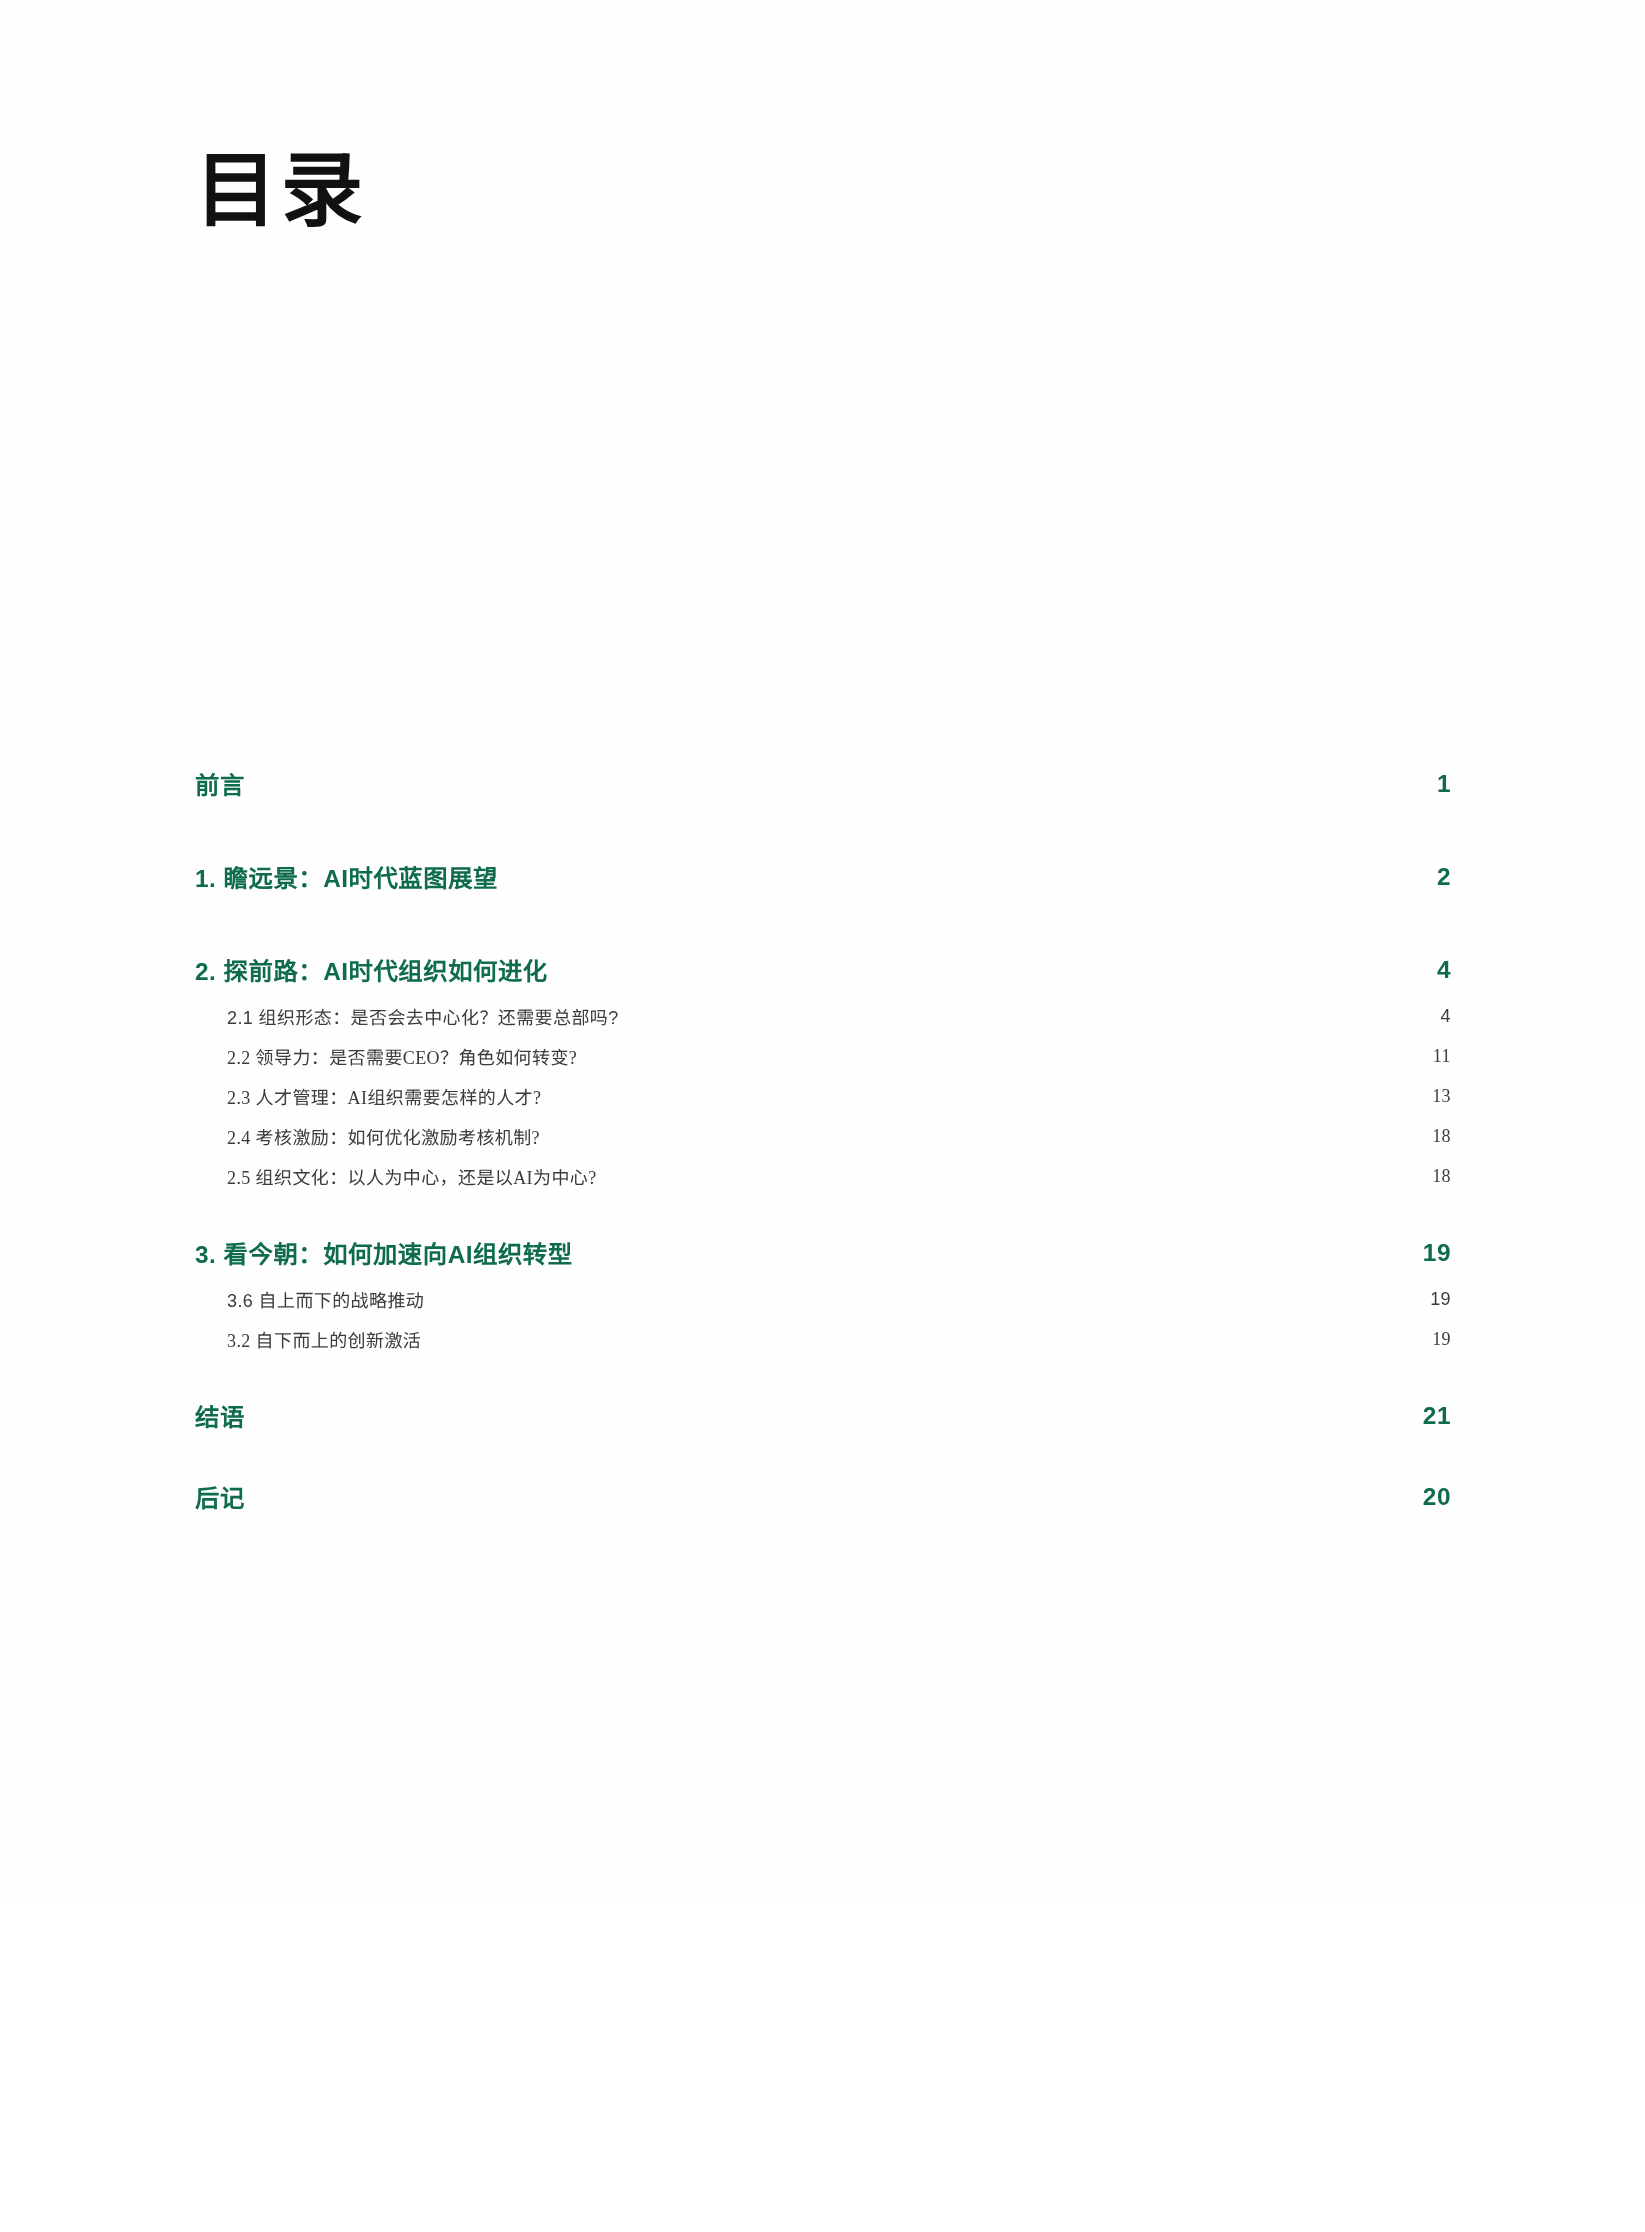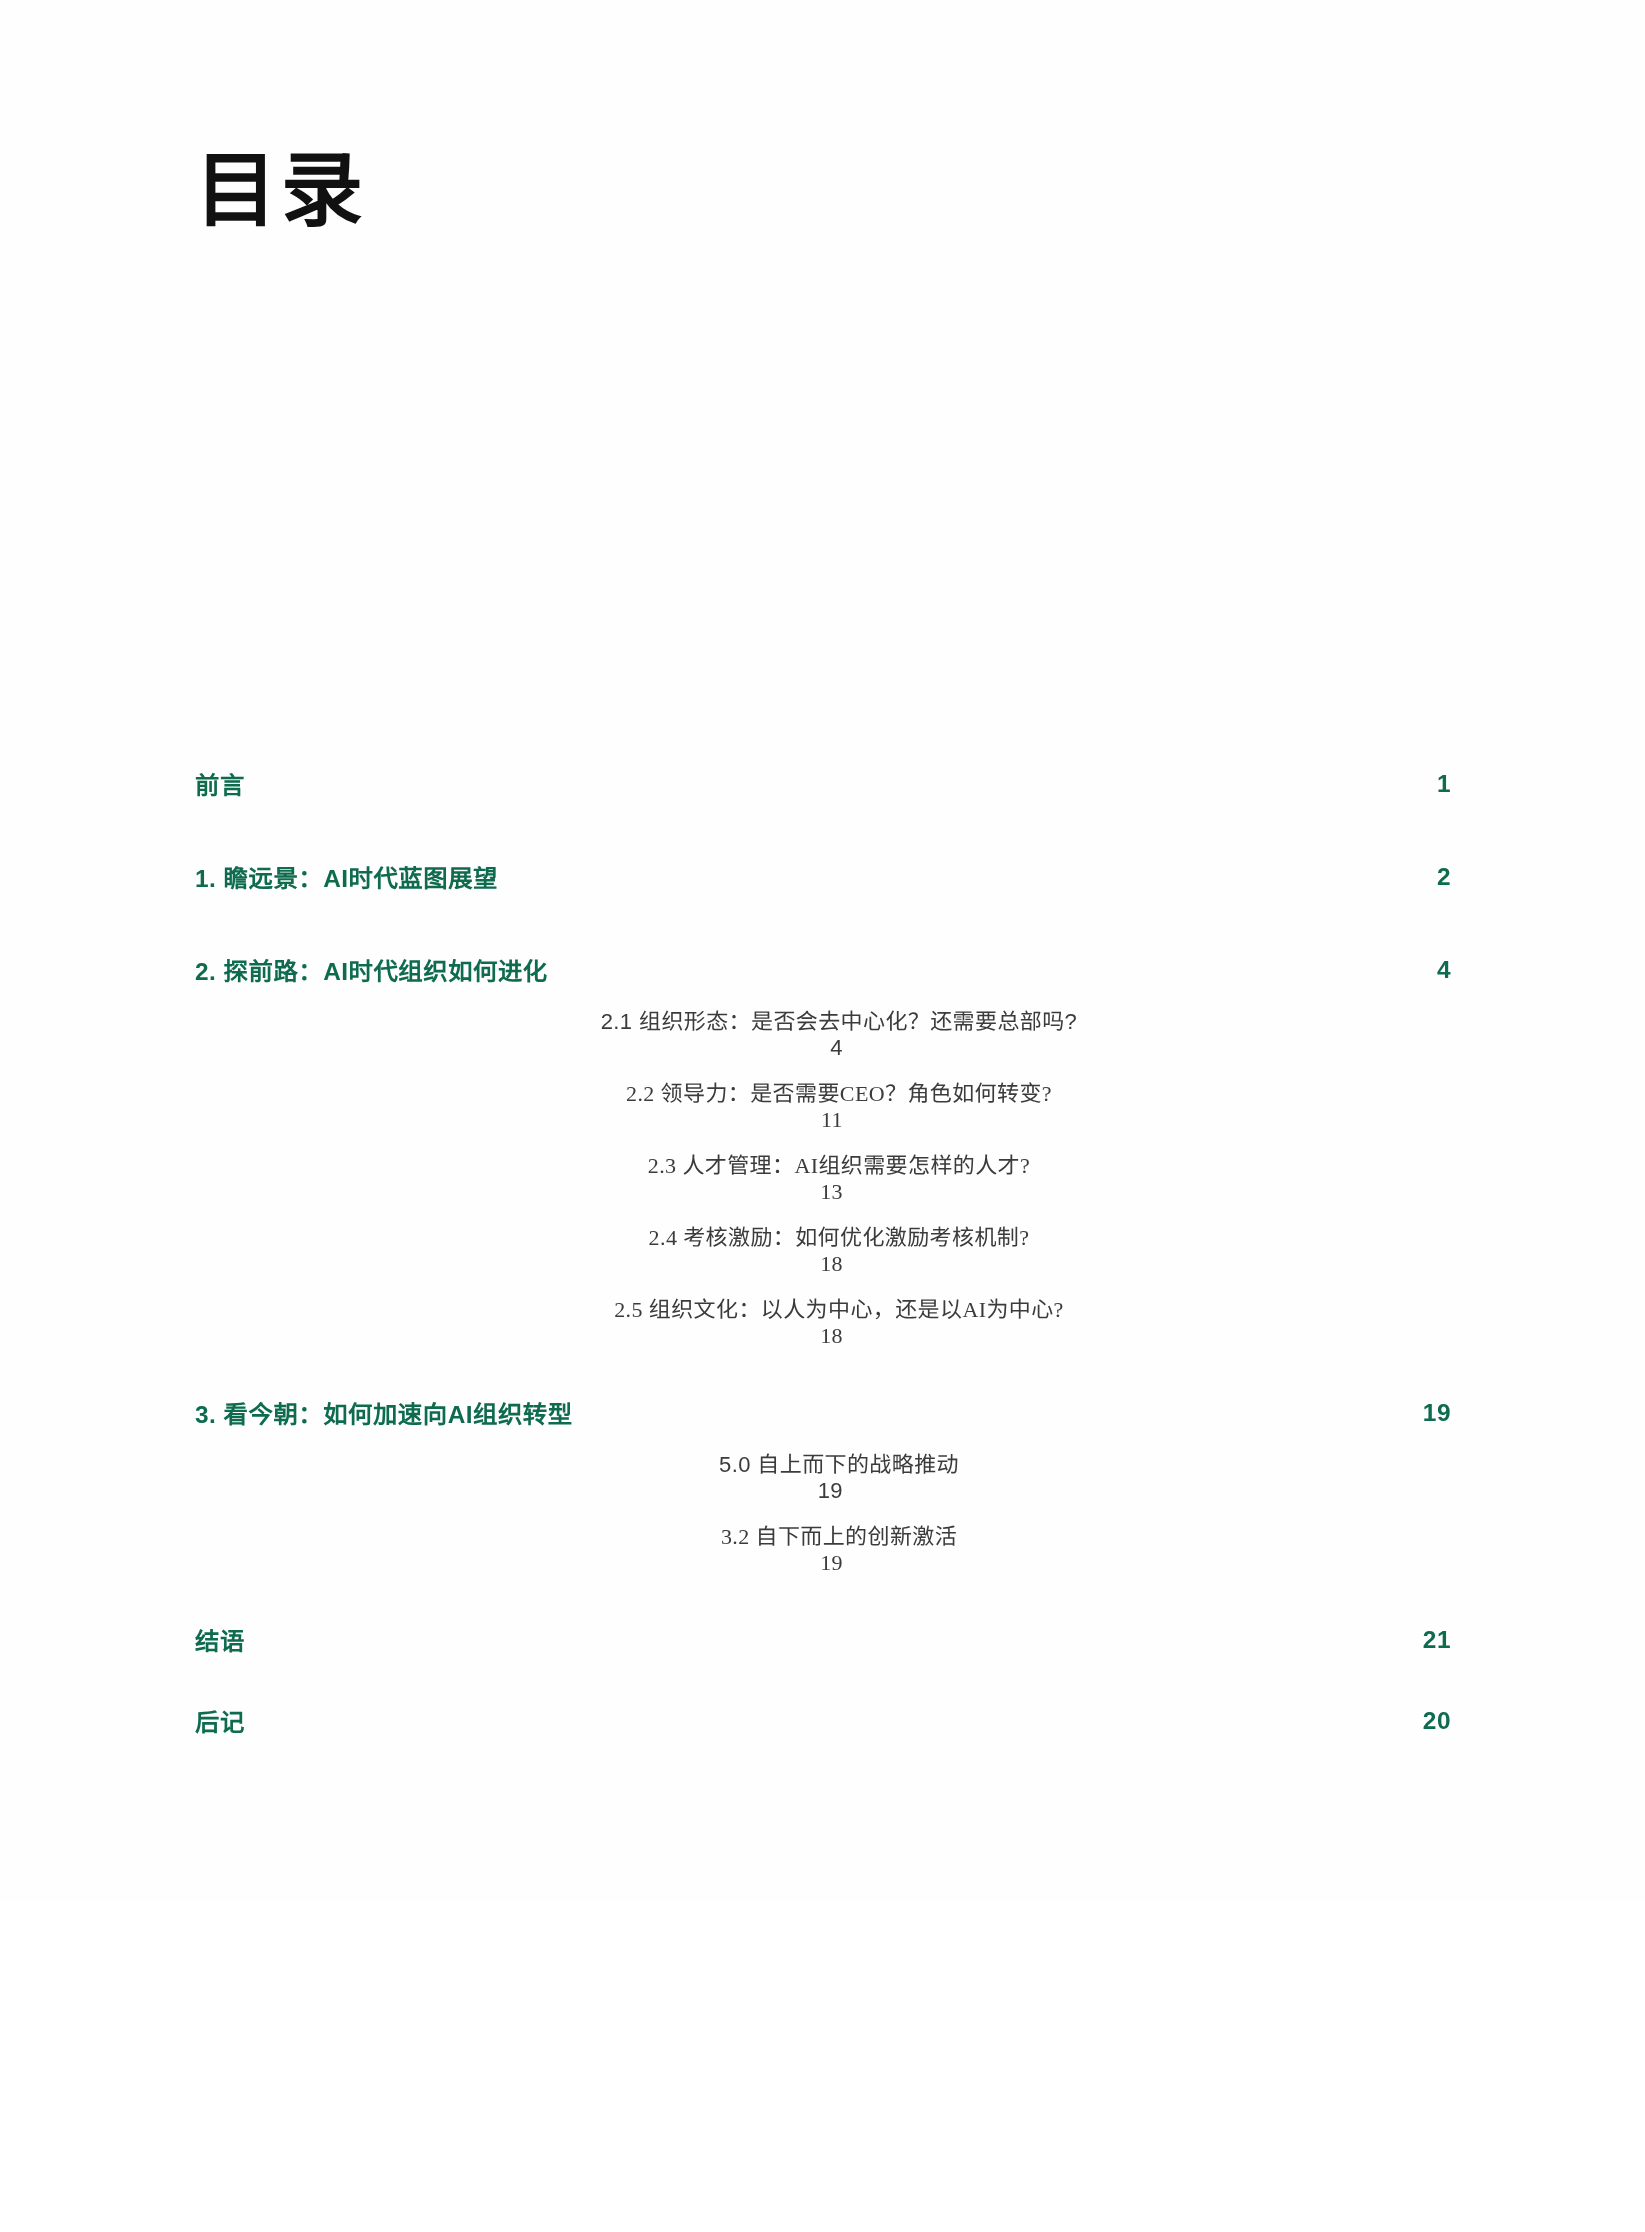--- a/index.html
+++ b/index.html
@@ -67,25 +67,24 @@
     color: #0e6b4e;
     letter-spacing: 0.5px;
   }
   .lvl-top .page-num {
     font-weight: 700;
     color: #0e6b4e;
   }
 
   
   .lvl-sub {
-    font-size: 22px;
+    font-size: 18px;
     font-weight: 400;
     color: #3b3b3b;
     letter-spacing: 0.4px;
-    flex-direction: column;
   }
   .lvl-sub .label {
     padding-left: 32px;
   }
   .lvl-sub .page-num {
     font-weight: 400;
     color: #3b3b3b;
   }
   .gap-xl { height: 58px; }
   .gap-lg { height: 46px; }
@@ -133,21 +132,21 @@
       <div class="toc-row lvl-sub sub-line">
         <span class="label">2.5 组织文化：以人为中心，还是以AI为中心?</span>
         <span class="page-num">18</span>
       </div>
       <div class="gap-lg"></div>
       <div class="toc-row lvl-top">
         <span class="label">3. 看今朝：如何加速向AI组织转型</span>
         <span class="page-num">19</span>
       </div>
       <div class="toc-row lvl-sub first-sub">
-        <span class="label">5.0 自上而下的战略推动</span>
+        <span class="label">3.6 自上而下的战略推动</span>
         <span class="page-num">19</span>
       </div>
       <div class="toc-row lvl-sub sub-line">
         <span class="label">3.2 自下而上的创新激活</span>
         <span class="page-num">19</span>
       </div>
       <div class="gap-lg"></div>
       <div class="toc-row lvl-top">
         <span class="label">结语</span>
         <span class="page-num">21</span>

